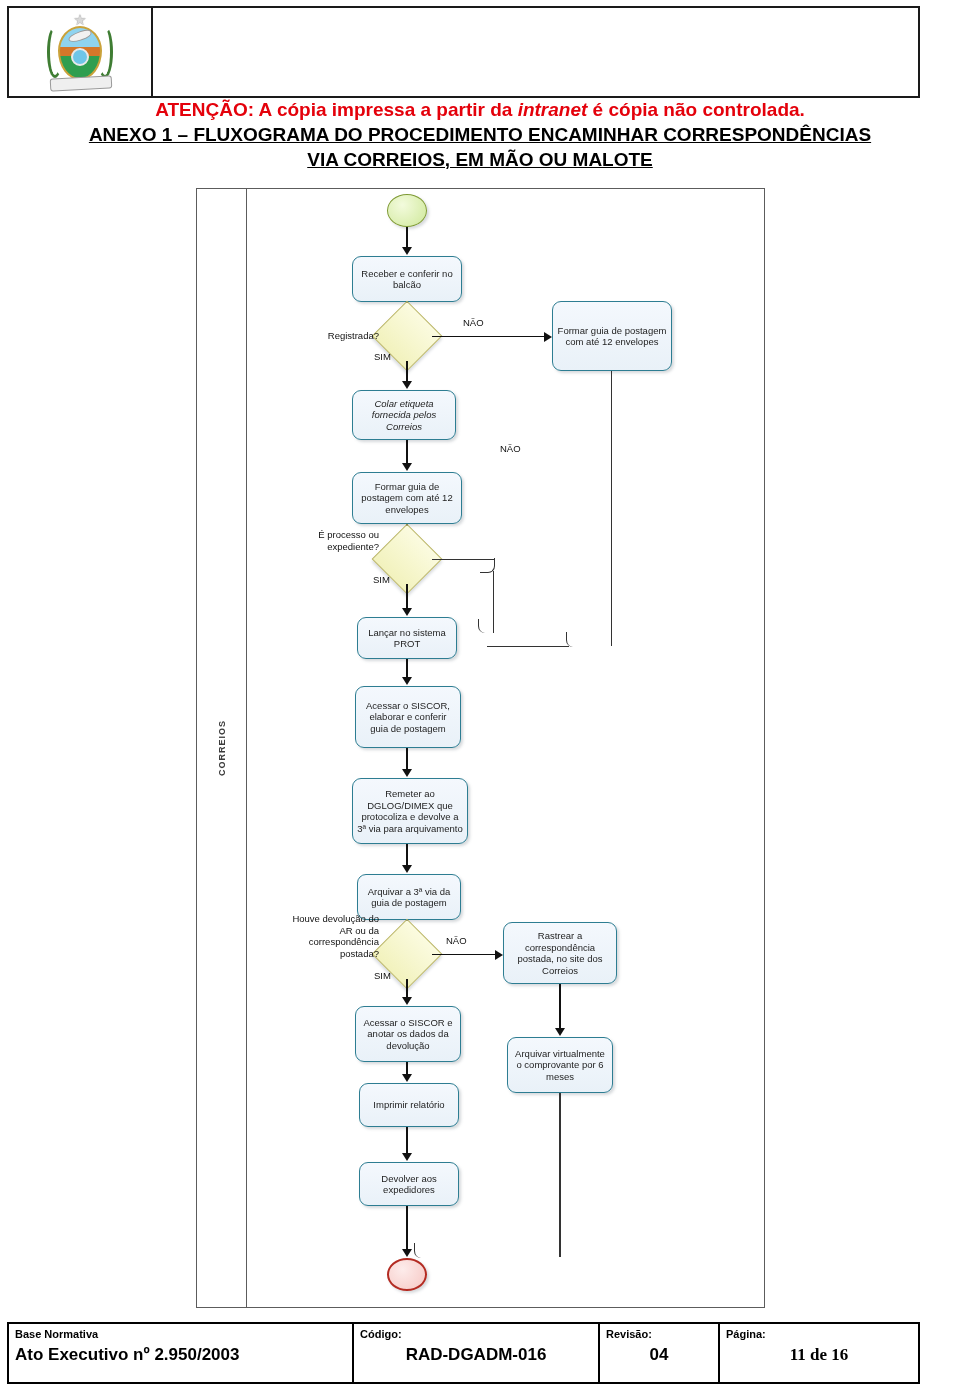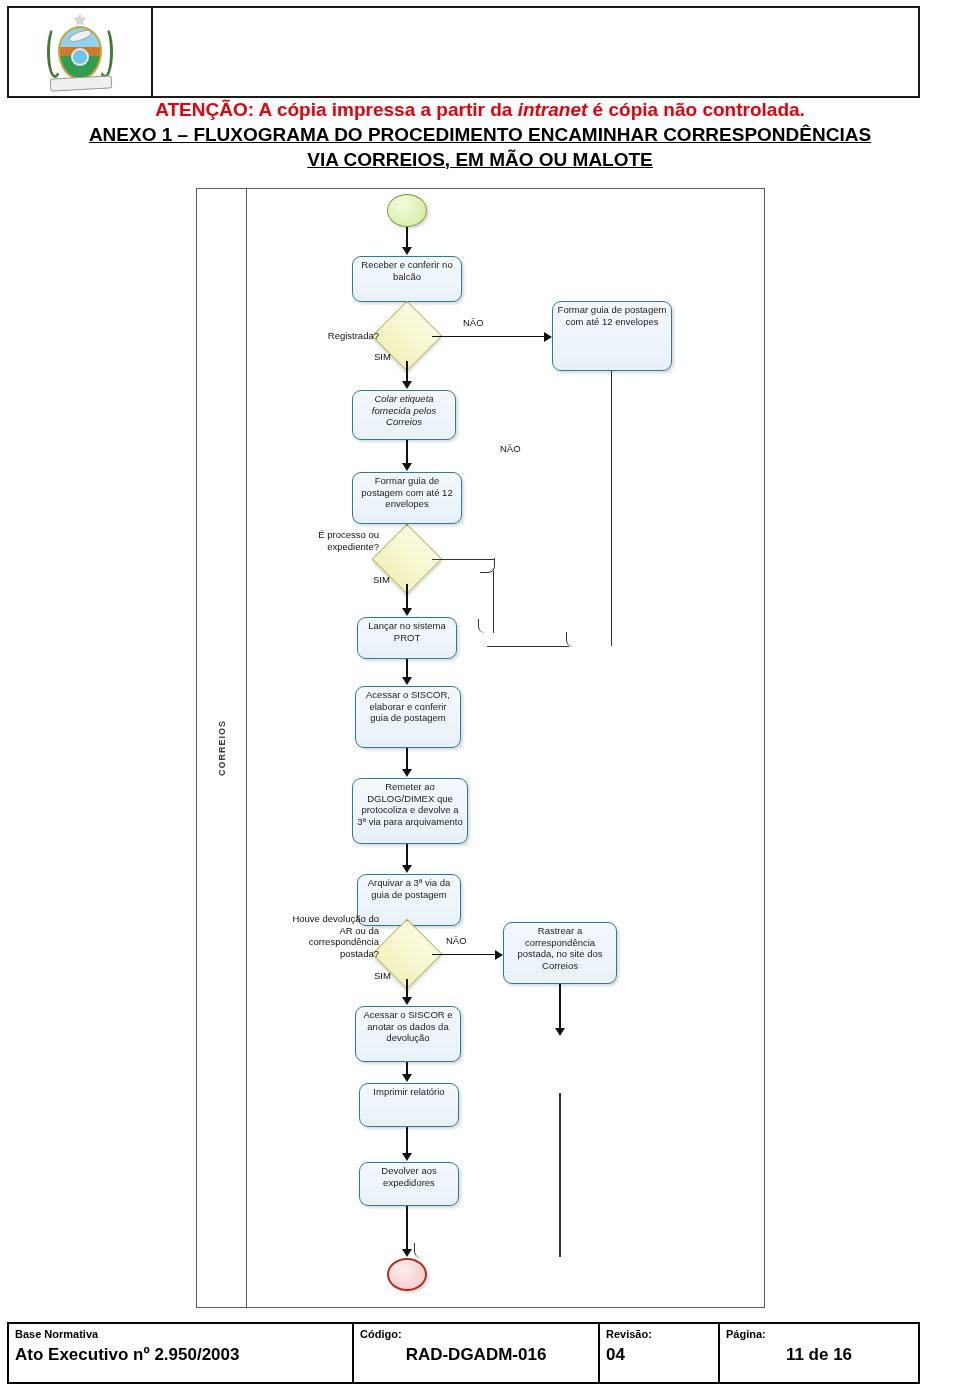--- a/index.html
+++ b/index.html
@@ -34,21 +34,21 @@
 
   
   .fc{position:absolute;left:196px;top:188px;width:569px;height:1120px;border:1.5px solid #5c5c5c;box-sizing:border-box;background:#fff;}
   .lane-head{position:absolute;left:0;top:0;width:50px;height:100%;border-right:1.5px solid #5c5c5c;box-sizing:border-box;}
   .lane-label{position:absolute;left:50%;top:50%;transform:translate(-50%,-50%) rotate(-90deg);white-space:nowrap;
       font-size:9px;font-weight:bold;color:#3b3b3b;letter-spacing:1px;}
 
   
   .node{position:absolute;box-sizing:border-box;border:1.6px solid #2d7d92;border-radius:9px;
       background:linear-gradient(#f4f8fd,#e9f1f8);box-shadow:2px 2px 3px rgba(120,130,140,.30);
-      display:flex;align-items:flex-start;justify-content:center;text-align:center;
+      display:flex;align-items:center;justify-content:center;text-align:center;
       font-size:9.5px;color:#1d1d1d;line-height:11.5px;padding:2px 4px;}
   .node span{display:block;}
 
   .start{position:absolute;width:40px;height:33px;border-radius:50%;
       background:radial-gradient(circle at 38% 32%,#f3fbdd,#cfe89a);border:1.8px solid #7f9a35;box-sizing:border-box;
       box-shadow:2px 2px 3px rgba(120,130,140,.30);}
   .end{position:absolute;width:40px;height:33px;border-radius:50%;
       background:radial-gradient(circle at 38% 32%,#fdeceb,#f6c7c3);border:2.4px solid #b32b22;box-sizing:border-box;
       box-shadow:2px 2px 3px rgba(120,130,140,.30);}
 
@@ -68,22 +68,22 @@
   .declbl{position:absolute;font-size:9.5px;color:#111;text-align:center;line-height:11.5px;}
 
   
   .ftr{position:absolute;left:7px;top:1322px;width:913px;height:62px;border:2px solid #000;box-sizing:border-box;display:flex;}
   .fcell{border-right:2px solid #000;box-sizing:border-box;padding:4px 6px 12px 6px;display:flex;flex-direction:column;}
   .fcell:last-child{border-right:none;}
   .fcell .lab{font-size:11px;font-weight:bold;color:#000;}
   .fcell .val{font-size:17px;font-weight:bold;color:#000;margin-top:5px;}
   .c1{width:345px;} .c1 .val{text-align:left;}
   .c2{width:246px;} .c2 .val{text-align:center;}
-  .c3{width:120px;} .c3 .val{}
-  .c4{flex:1;} .c4 .val{text-align:center;}
+  .c3{width:120px;} .c3 .val{text-align:center;}
+  .c4{flex:1;} .c4 .val{text-align:center;font-family:Liberation Serif, serif;}
 </style>
 </head>
 <body>
 
 <div class="hdr">
   <div class="hdr-logo">
     <div class="coa">
       <div class="star">★</div>
       <div class="wreathL"></div>
       <div class="wreathR"></div>
@@ -174,21 +174,21 @@
   </div>
   <div class="vl" style="left:209.2px;top:559px;height:25px;"></div>
   <div class="arw" style="left:205px;top:580px;"></div>
 
   <div class="node" style="left:155px;top:589px;width:116px;height:66px;">
     <span>Remeter ao DGLOG/DIMEX que protocoliza e devolve a 3ª via para arquivamento</span>
   </div>
   <div class="vl" style="left:209.2px;top:655px;height:25px;"></div>
   <div class="arw" style="left:205px;top:676px;"></div>
 
-  <div class="node" style="left:160px;top:685px;width:104px;height:52px;">
+  <div class="node" style="left:160px;top:685px;width:104px;height:46px;">
     <span>Arquivar a 3ª via da guia de postagem</span>
   </div>
   <div class="vl" style="left:209.2px;top:731px;height:25px;"></div>
   <div class="arw" style="left:205px;top:752px;"></div>
 
   <div class="dec" style="left:185px;top:740px;"></div>
   <div class="declbl" style="left:90px;top:724px;width:92px;text-align:right;">Houve devolução do AR ou da correspondência postada?</div>
 
   <div class="hl" style="left:235px;top:764.5px;width:66px;"></div>
   <div class="arwR" style="left:298px;top:761px;"></div>
@@ -197,20 +197,23 @@
   <div class="vl" style="left:209.2px;top:790px;height:22px;"></div>
   <div class="arw" style="left:205px;top:808px;"></div>
   <div class="edgelbl" style="left:177px;top:781px;">SIM</div>
 
   <div class="node" style="left:306px;top:733px;width:114px;height:62px;">
     <span>Rastrear a correspondência postada, no site dos Correios</span>
   </div>
   <div class="vl" style="left:362.2px;top:795px;height:48px;"></div>
   <div class="arw" style="left:358px;top:839px;"></div>
 
+  <div class="node" style="left:310px;top:848px;width:106px;height:56px;">
+    <span>Arquivar virtualmente o comprovante por 6 meses</span>
+  </div>
   <div class="vl thin" style="left:362.2px;top:904px;height:164px;width:1.4px;"></div>
   <div class="elbowBL" style="left:217px;top:1054px;width:146px;height:15px;border-bottom:none;"></div>
 
   <div class="node" style="left:158px;top:817px;width:106px;height:56px;">
     <span>Acessar o SISCOR e anotar os dados da devolução</span>
   </div>
   <div class="vl" style="left:209.2px;top:873px;height:16px;"></div>
   <div class="arw" style="left:205px;top:885px;"></div>
 
   <div class="node" style="left:162px;top:894px;width:100px;height:44px;">

